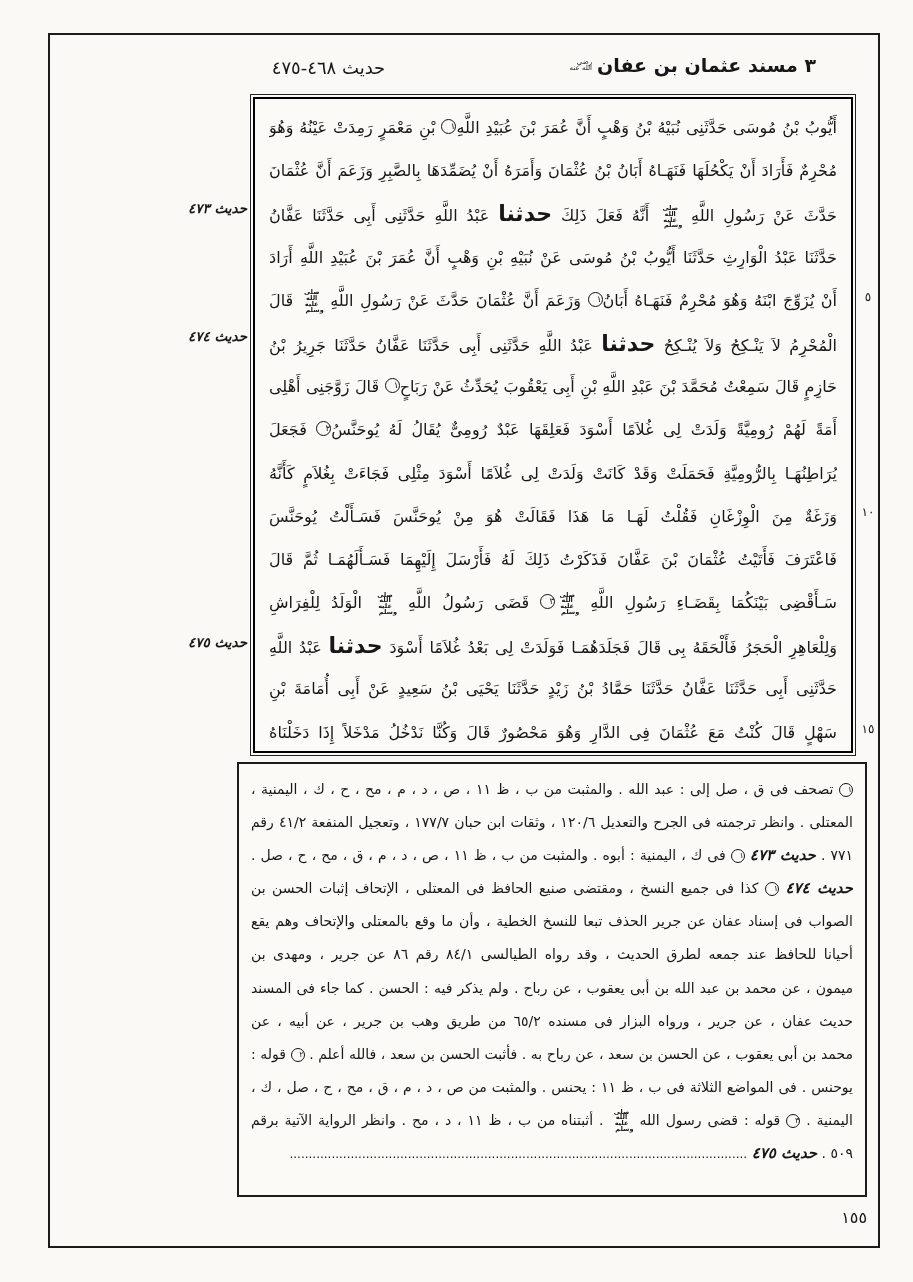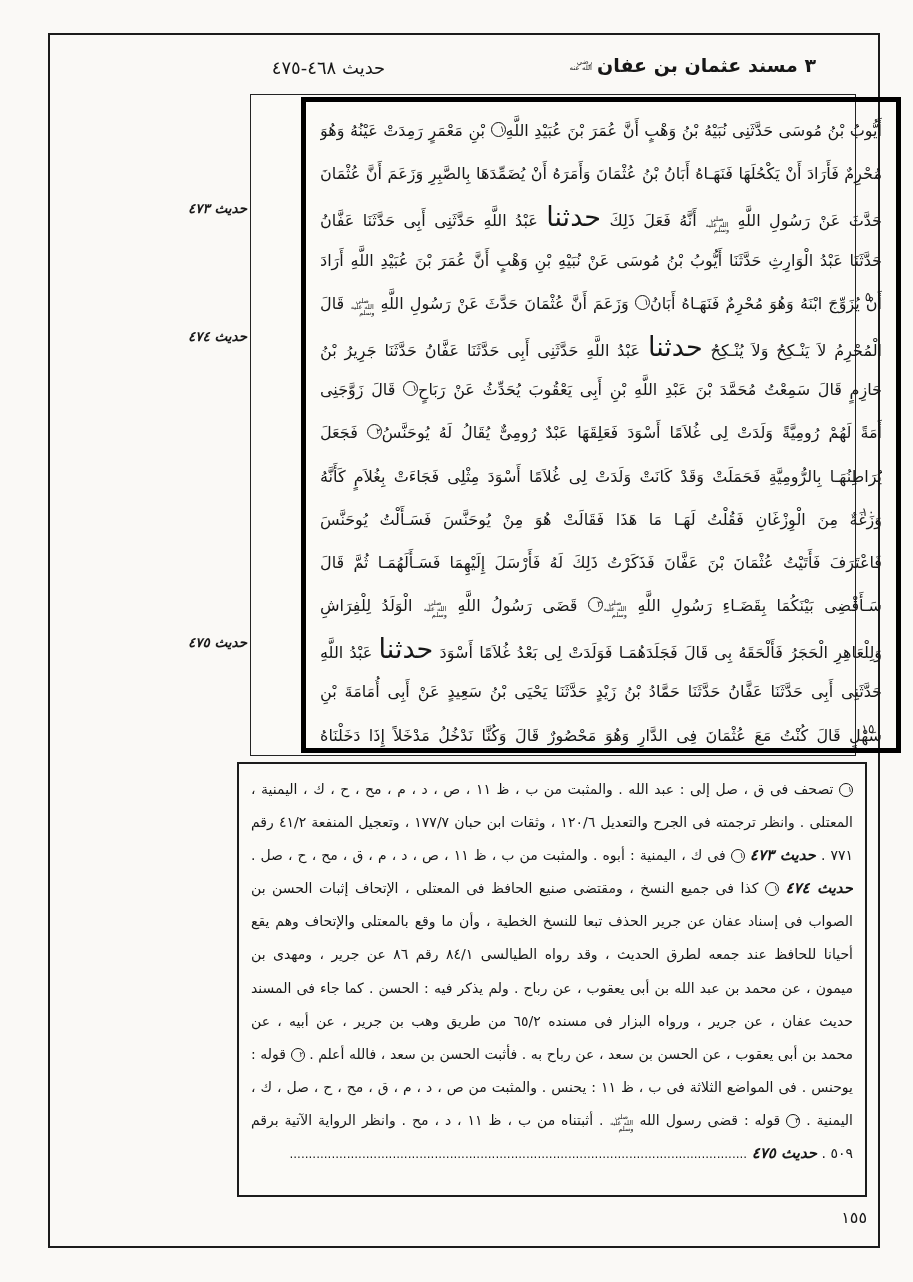--- a/index.html
+++ b/index.html
@@ -24,36 +24,36 @@
   .stamp{
     display:inline-block;width:26px;font-size:7px;line-height:6px;
     font-weight:normal;white-space:normal;
   }
   
   .main-frame{
     position:absolute;left:250px;top:94px;width:606px;height:662px;
     border:1px solid #242424;padding:2px;box-sizing:border-box;background:#fbfaf7;
   }
   .main-frame .inner{
-    width:100%;height:100%;border:5px solid #000000;box-sizing:border-box;
-    padding:7px 14px 0 14px;overflow:hidden;margin-left:48px;
+    width:100%;height:100%;border:2px solid #000000;box-sizing:border-box;
+    padding:7px 14px 0 14px;overflow:hidden;
   }
   .mline{
     direction:rtl;font-size:16px;line-height:43.2px;height:43.2px;
     text-align:justify;text-align-last:justify;overflow:hidden;
   }
-  .hb{font-weight:normal;font-size:27px;letter-spacing:-1px;}
+  .hb{font-weight:bold;font-size:22px;letter-spacing:-1px;}
   .circ{
     display:inline-block;min-width:13px;height:13px;border:1px solid #111;
     border-radius:50%;font-size:9px;line-height:12px;text-align:center;
     vertical-align:4px;font-weight:normal;
   }
   .saw{
     display:inline-block;width:24px;font-size:6.5px;line-height:5.8px;
-    text-align:center;vertical-align:-6px;white-space:normal;font-weight:normal;
+    text-align:center;vertical-align:-6px;white-space:normal;font-weight:bold;
   }
   
   .margin-label{
     position:absolute;right:666px;width:120px;direction:rtl;text-align:right;
     font-size:13.5px;font-weight:bold;font-style:italic;
   }
   .mh1{top:200px}.mh2{top:328px}.mh3{top:634px}
   .lnum{
     position:absolute;left:856px;width:24px;text-align:center;font-size:12px;
   }

